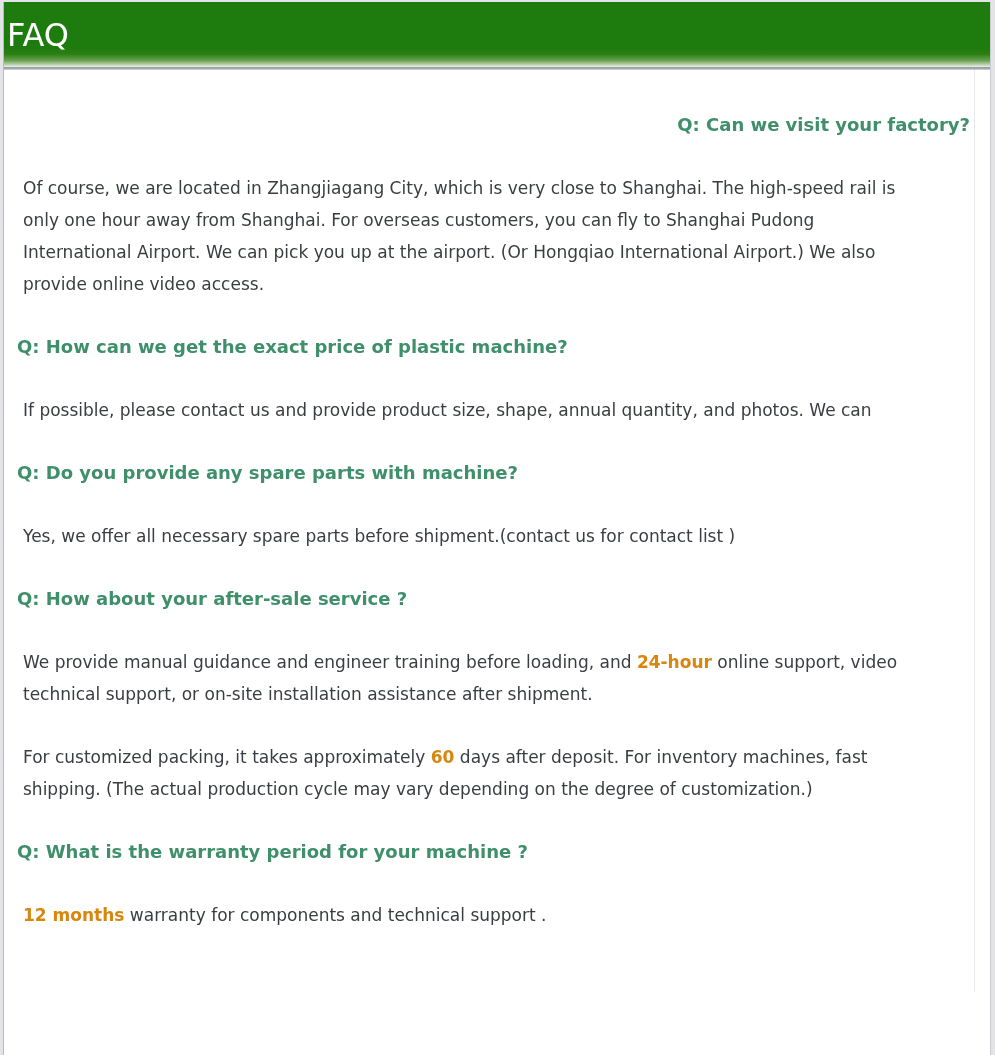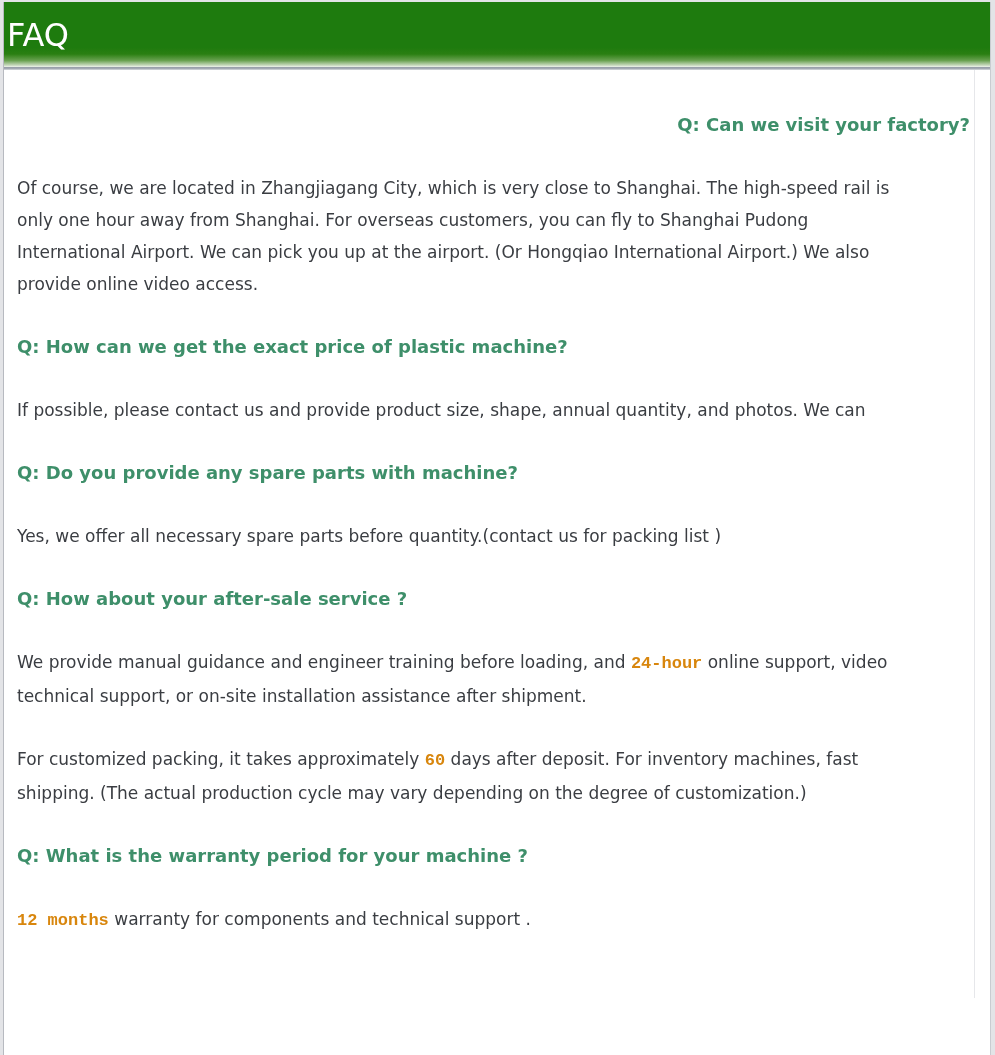--- a/index.html
+++ b/index.html
@@ -60,26 +60,25 @@
     margin: 31px 0;
   }
   .faq-item:first-child .question {
     margin-top: 0;
     text-align: right;
   }
   .faq-item .answer {
     font-size: 17px;
     color: #3a3d42;
     line-height: 32px;
-    margin: 31px 0;
+    margin: 31px 6px;
   }
   .hl {
     color: #d8860d;
     font-weight: bold;
-    font-family: Liberation Mono, monospace;
   }
 </style>
 </head>
 <body>
 
 <div class="page">
   <div class="header">
     <span class="page-title">FAQ</span>
   </div>
   <div class="header-rule"></div>
@@ -89,21 +88,21 @@
     <p class="answer"><span>Of course, we are located in Zhangjiagang City, which is very close to Shanghai. The high-speed rail is</span><br><span>only one hour away from Shanghai. For overseas customers, you can fly to Shanghai Pudong</span><br><span>International Airport. We can pick you up at the airport. (Or Hongqiao International Airport.) We also</span><br><span>provide online video access.</span></p>
   </section>
 
   <section class="faq-item">
     <h2 class="question">Q: How can we get the exact price of plastic machine?</h2>
     <p class="answer"><span>If possible, please contact us and provide product size, shape, annual quantity, and photos. We can</span><br></p>
   </section>
 
   <section class="faq-item">
     <h2 class="question">Q: Do you provide any spare parts with machine?</h2>
-    <p class="answer"><span>Yes, we offer all necessary spare parts before quantity.(contact us for packing list )</span></p>
+    <p class="answer"><span>Yes, we offer all necessary spare parts before shipment.(contact us for contact list )</span></p>
   </section>
 
   <section class="faq-item">
     <h2 class="question">Q: How about your after-sale service ?</h2>
     <p class="answer"><span>We provide manual guidance and engineer training before loading, and </span><span class="hl">24-hour</span><span> online support, video</span><br><span>technical support, or on-site installation assistance after shipment.</span></p>
   </section>
 
   <section class="faq-item">
     <p class="answer"><span>For customized packing, it takes approximately </span><span class="hl">60</span><span> days after deposit. For inventory machines, fast</span><br><span>shipping. (The actual production cycle may vary depending on the degree of customization.)</span></p>
   </section>

